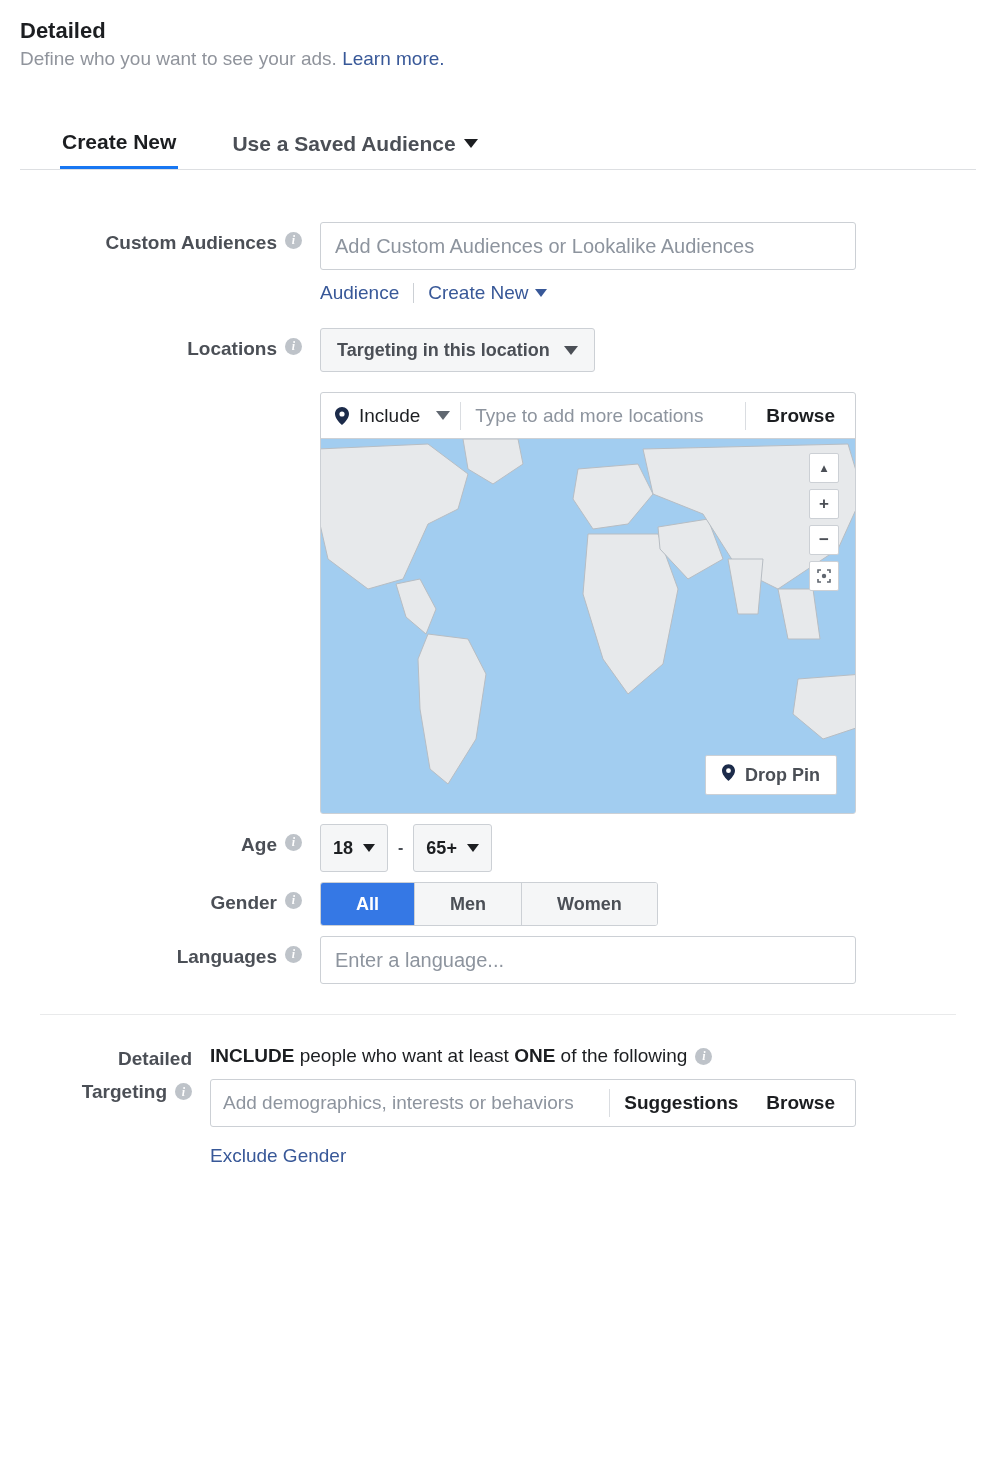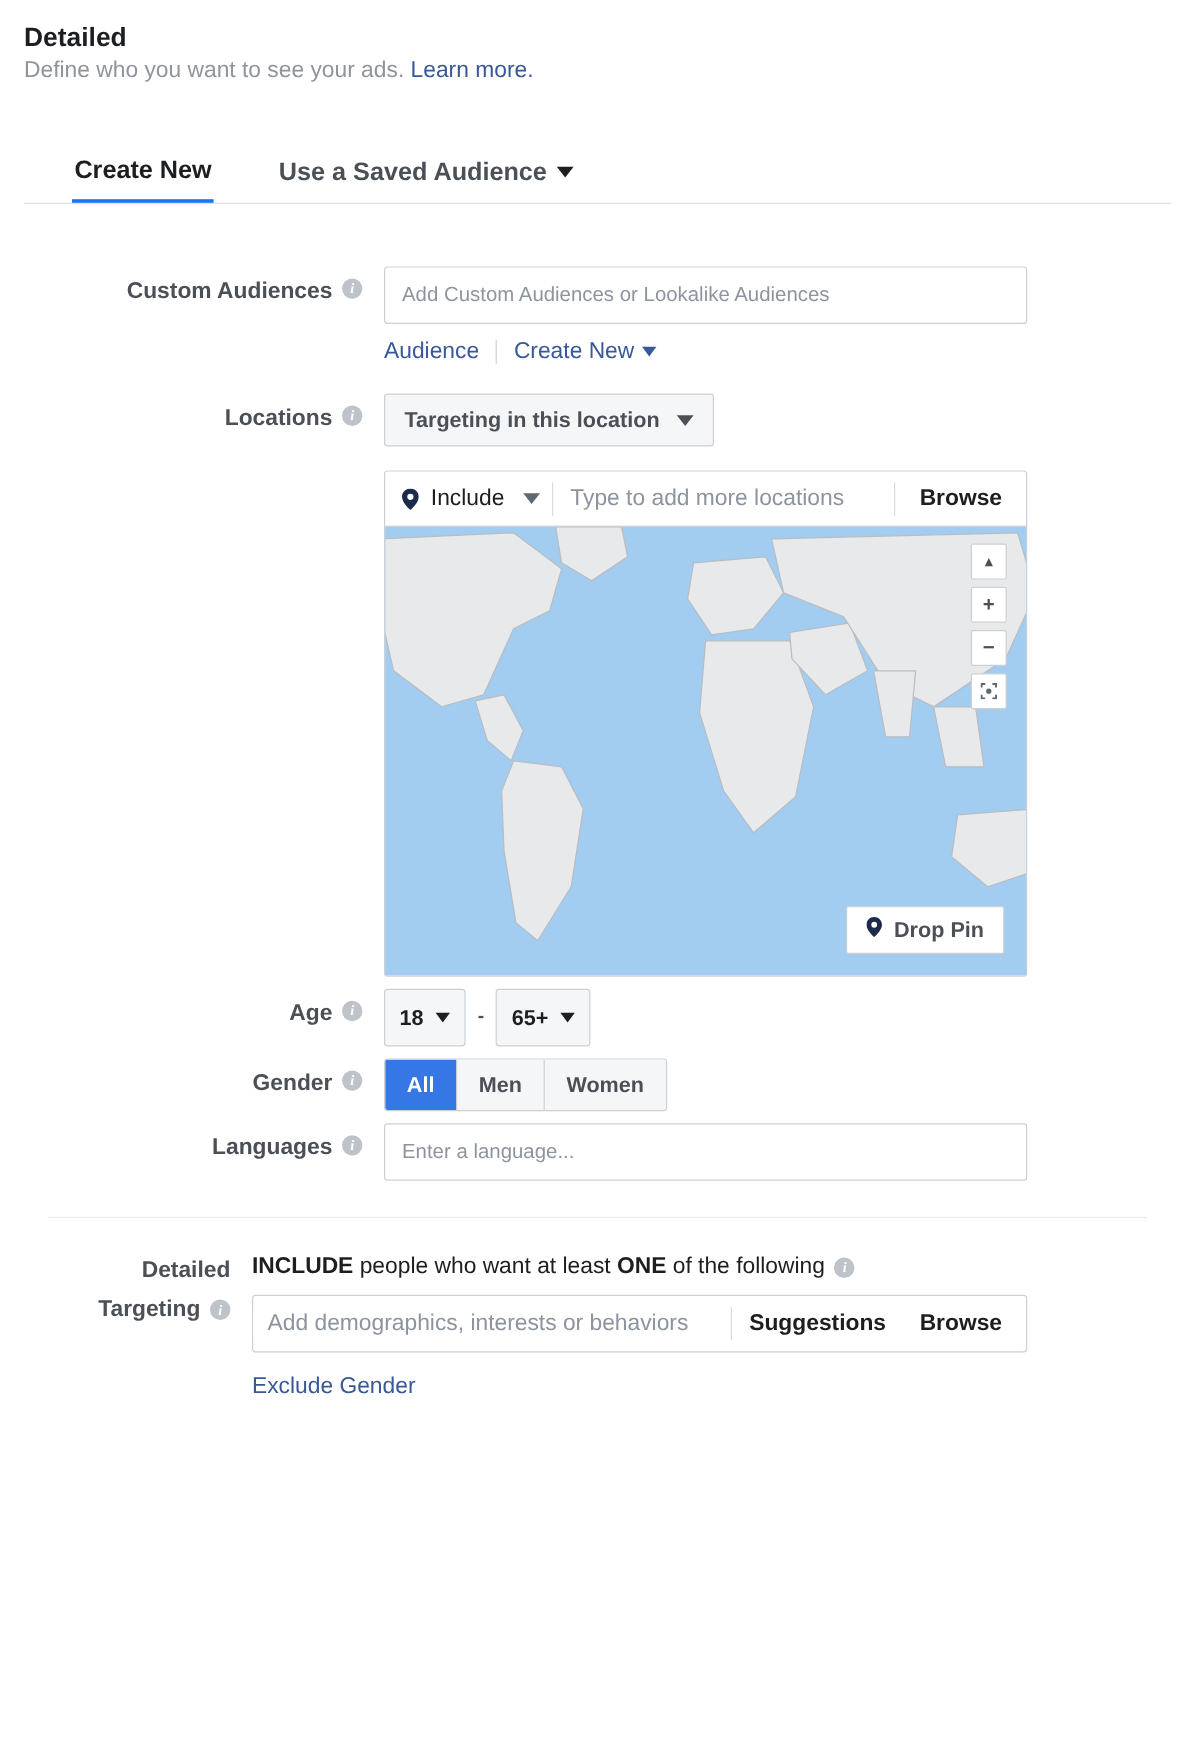--- a/index.html
+++ b/index.html
@@ -38,21 +38,21 @@
   .field-col { flex:1; padding-right: 120px; }
   .info-icon {
     width:17px; height:17px; border-radius:50%;
     background:#bec3c9; color:#fff; font-size:12px; font-weight:700;
     display:inline-flex; align-items:center; justify-content:center;
     font-style: italic; font-family: Georgia, serif;
     cursor: default;
   }
   input[type=text].big {
     width:100%; height:48px; border:1px solid #ccd0d5; border-radius:3px;
-    font-size:17px; padding:0 14px; color:#1c1e21;
+    font-size:20px; padding:0 14px; color:#1c1e21;
   }
   input[type=text].big::placeholder { color:#8d949e; }
   .sub-links { margin-top: 12px; font-size:19px; display:flex; align-items:center; gap:14px; }
   .sub-links a { color:#385898; text-decoration:none; display:inline-flex; align-items:center; gap:6px; }
   .vdiv { width:1px; height:20px; background:#ccd0d5; }
 
   .sel-btn {
     display:inline-flex; align-items:center; gap:14px;
     background:#f5f6f7; border:1px solid #ccd0d5; border-radius:3px;
     height:44px; padding:0 16px; font-size:18px; font-weight:700; color:#4b4f56;
@@ -93,21 +93,21 @@
     border:1px solid #ccd0d5; border-radius:3px; background:#f5f6f7;
     height:48px; padding:0 12px; font-size:18px; font-weight:700; color:#1c1e21;
     cursor:pointer;
   }
   .num-sel .caret-down { border-top-color:#1c1e21; border-left-width:6px; border-right-width:6px; border-top-width:8px; }
   .dash { color:#4b4f56; font-weight:600; }
 
   .seg { display:inline-flex; border:1px solid #ccd0d5; border-radius:3px; overflow:hidden; }
   .seg button {
     border:none; background:#f5f6f7; color:#4b4f56; font-size:18px; font-weight:600;
-    height:42px; padding:0 18px; cursor:pointer; border-left:1px solid #ccd0d5;
+    height:42px; padding:0 35px; cursor:pointer; border-left:1px solid #ccd0d5;
   }
   .seg button:first-child { border-left:none; }
   .seg button.on { background:#3578e5; color:#fff; font-weight:700; }
 
   hr.sep { border:none; border-top:1px solid #e9eaeb; margin:30px 20px 30px 20px; }
 
   .det-row { display:flex; align-items:flex-start; padding:0 120px 0 0; }
   .det-label-col { width:190px; min-width:190px; text-align:right; padding-right:18px; font-size:19px; color:#4b4f56; font-weight:600; line-height:1.5; }
   .det-label-col .line { display:flex; justify-content:flex-end; align-items:center; gap:8px; }
   .det-field { flex:1; }

